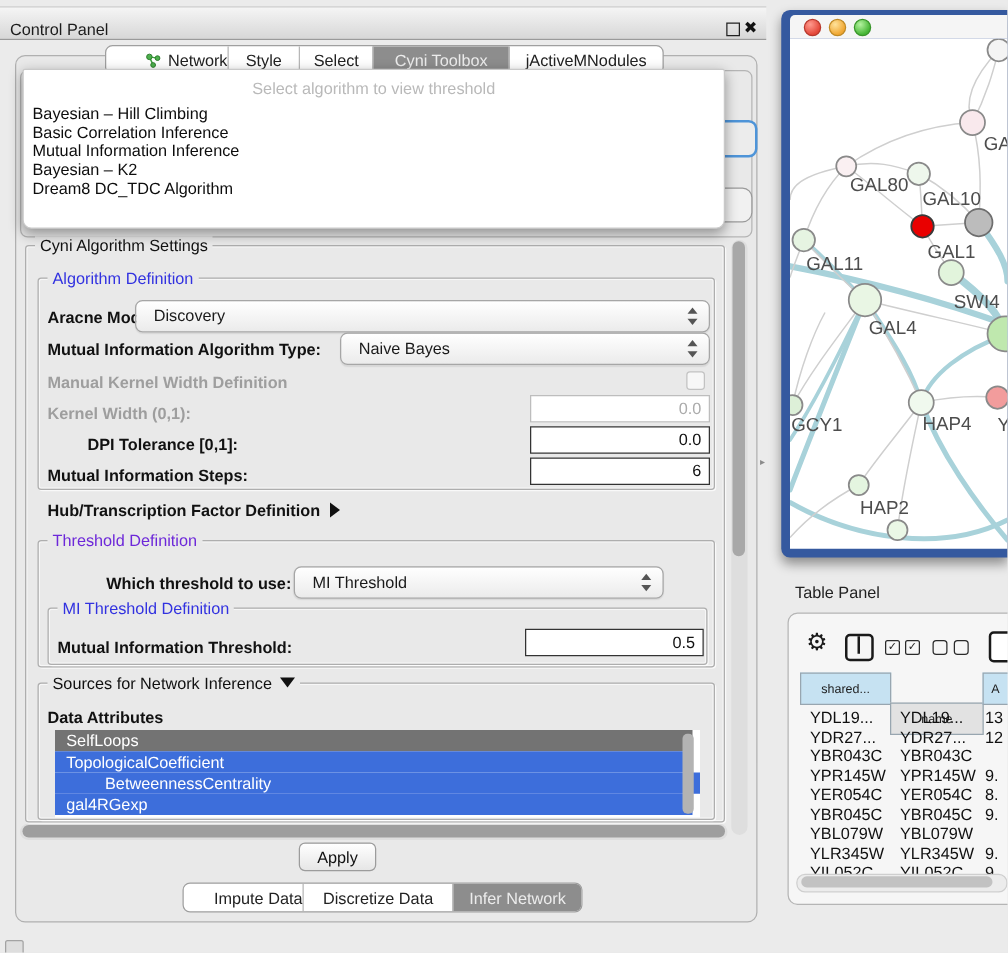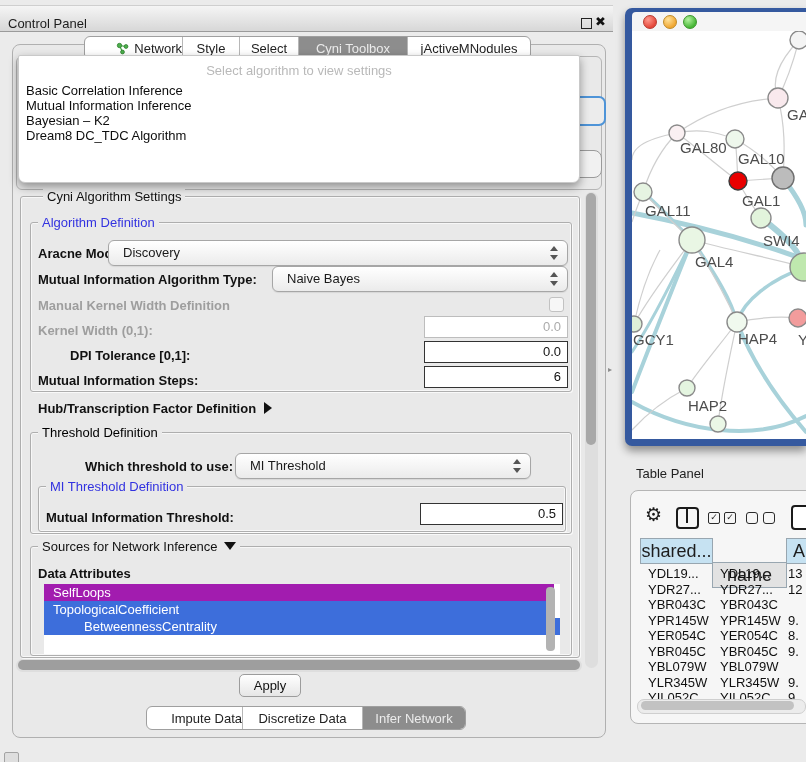--- a/index.html
+++ b/index.html
@@ -44,23 +44,23 @@
   
   #vscroll-track{left:585px;top:192px;width:13px;height:476px;background:#dedede;border-radius:7px;}
   #vscroll-thumb{left:586px;top:193px;width:10px;height:252px;background:#a8a8a8;border-radius:5px;}
   #hscroll-track{left:16px;top:659px;width:566px;height:13px;background:#dedede;border-radius:7px;}
   #hscroll-thumb{left:18px;top:660px;width:562px;height:10px;background:#9e9e9e;border-radius:5px;}
   
   .gbox{border:1px solid #aeaeae;border-radius:3px;
     box-shadow:inset 0 0 0 1px rgba(255,255,255,.65),1px 1px 0 rgba(255,255,255,.7);}
   .gbox-title{position:absolute;background:#e9e9e9;padding:0 4px;font-size:13px;color:#111;white-space:nowrap;}
   .t-blue{color:#3232e0;}
-  .t-green{color:#000000;}
+  .t-green{color:#6d28d9;}
   #cyni-box{left:20px;top:196px;width:558px;height:460px;}
-  #cyni-title{left:28px;top:189px;margin-left:15px;}
+  #cyni-title{left:28px;top:189px;}
   #algdef-box{left:30px;top:222px;width:540px;height:168px;}
   #algdef-title{left:38px;top:215px;}
   .lbl{position:absolute;font-size:13px;color:#111;font-weight:bold;white-space:nowrap;}
   .lbl.gray{color:#9e9e9e;}
   .combo{position:absolute;height:24px;border:1px solid #a6a6a6;border-radius:6px;
     background:linear-gradient(#ffffff,#ebebeb);font-size:13px;color:#1a1a1a;
     line-height:24px;padding-left:14px;box-shadow:0 1px 1px rgba(0,0,0,.08);}
   .spin{position:absolute;right:9px;top:4px;width:9px;height:16px;}
   .spin::before{content:"";position:absolute;left:1px;top:1px;border-left:4px solid transparent;
     border-right:4px solid transparent;border-bottom:5px solid #555;}
@@ -113,21 +113,21 @@
     border:1px solid #b5b5b5;border-radius:8px;}
   #gear-icon{left:645px;top:504px;font-size:19px;color:#1a1a1a;line-height:22px;}
   #split-icon{left:676px;top:507px;width:19px;height:18px;border:2px solid #1a1a1a;border-radius:4px;}
   #split-icon::after{content:"";position:absolute;left:8px;top:0;width:2px;height:14px;background:#1a1a1a;}
   .cbx{position:absolute;width:10px;height:10px;border:1.6px solid #2a2a2a;border-radius:2px;
     font-size:9px;line-height:9px;text-align:center;color:#2a2a2a;font-weight:bold;}
   #cbx1{left:708px;top:512px;}#cbx2{left:724px;top:512px;}
   #ubx1{left:746px;top:512px;border-radius:3px;}#ubx2{left:763px;top:512px;border-radius:3px;}
   #partial-icon{left:791px;top:505px;width:22px;height:21px;border:2px solid #1a1a1a;border-radius:4px;background:#fff;}
   #partial-icon::after{content:"";position:absolute;right:3px;top:0;width:2px;height:8px;background:#1a1a1a;}
-  .th{position:absolute;top:538px;height:26px;border:1px solid #98a6b0;font-size:18px;color:#1d1d1d;
+  .th{position:absolute;top:538px;height:26px;border:1px solid #98a6b0;font-size:10px;color:#1d1d1d;
     display:flex;align-items:center;justify-content:center;background:#c6e2f2;box-sizing:border-box;}
   #th-0{left:640px;width:73px;}
   #th-1{left:712px;width:75px;background:#e2e2e2;margin-top:24px;}
   #th-2{left:786px;width:26px;justify-content:flex-start;padding-left:6px;}
   .trow{position:absolute;left:640px;width:172px;height:15px;font-size:13px;color:#101010;}
   .trow span{position:absolute;top:0;white-space:nowrap;}
   .trow .c0{left:8px;} .trow .c1{left:80px;} .trow .c2{left:148px;}
   #tp-hscroll-track{left:637px;top:699px;width:167px;height:13px;background:#ececec;border:1px solid #cfcfcf;border-radius:7px;}
   #tp-hscroll-thumb{left:641px;top:701px;width:153px;height:9px;background:#c2c2c2;border-radius:5px;}
 </style>
@@ -157,22 +157,23 @@
     </svg>
     <span>Network</span>
   </div>
   <div class="tab" id="tab-style">Style</div>
   <div class="tab" id="tab-select">Select</div>
   <div class="tab active" id="tab-cyni">Cyni Toolbox</div>
   <div class="tab" id="tab-jactive">jActiveMNodules</div>
 </div>
 
 <div class="abs" id="popup">
-  <div id="popup-placeholder">Select algorithm to view settings</div>
+  <div id="popup-placeholder">Select algorithm to view threshold</div>
   <div id="popup-list">
+      <div class="popup-item">Bayesian – Hill Climbing</div>
       <div class="popup-item">Basic Correlation Inference</div>
       <div class="popup-item">Mutual Information Inference</div>
       <div class="popup-item">Bayesian – K2</div>
       <div class="popup-item">Dream8 DC_TDC Algorithm</div>
     </div>
 </div>
 
 <div class="abs" id="vscroll-track"></div>
 <div class="abs" id="vscroll-thumb"></div>
 <div class="abs" id="hscroll-track"></div>
@@ -225,23 +226,24 @@
 <div class="gbox-title t-blue" id="midef-title">MI Threshold Definition</div>
 <div class="lbl" style="left:46px;top:510px;">Mutual Information Threshold:</div>
 <div class="field strong" style="left:420px;top:503px;width:135px;">0.5</div>
 
 <div class="abs gbox" id="src-box"></div>
 <div class="gbox-title" id="src-title">
   <span>Sources for Network Inference</span><span class="tri-down"></span>
 </div>
 <div class="lbl" style="left:38px;top:566px;">Data Attributes</div>
 <div class="abs" id="attr-list">
-    <div class="attr-item" style="background: #a21caf;">SelfLoops</div>
+    <div class="attr-item" style="background: #737373;">SelfLoops</div>
     <div class="attr-item" style="background: rgb(61, 110, 219);">TopologicalCoefficient</div>
     <div class="attr-item" style="background: rgb(61, 110, 219); padding-left: 40px;">BetweennessCentrality</div>
+    <div class="attr-item" style="background: rgb(61, 110, 219);">gal4RGexp</div>
   </div>
 <div class="abs" id="attr-scroll-thumb"></div>
 
 <div class="abs" id="apply-btn">Apply</div>
 
 <div class="abs" id="bottom-tabbar">
   <div class="tab" id="btab-impute">Impute Data</div>
   <div class="tab" id="btab-discretize">Discretize Data</div>
   <div class="tab active" id="btab-infer">Infer Network</div>
 </div>

